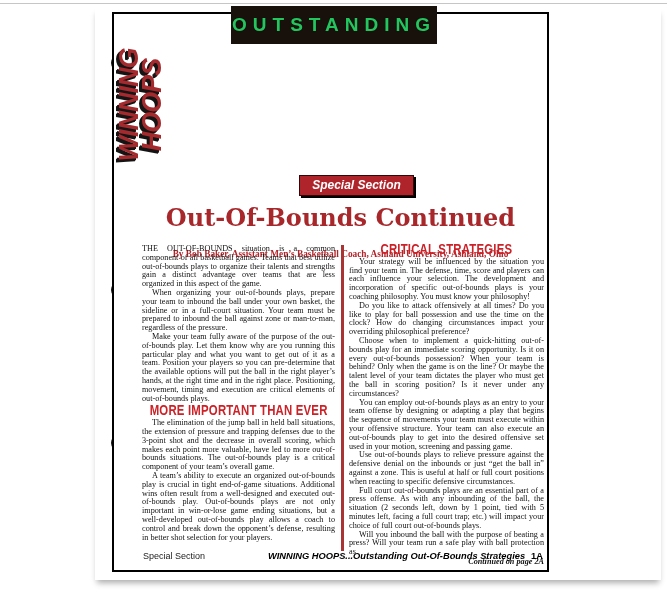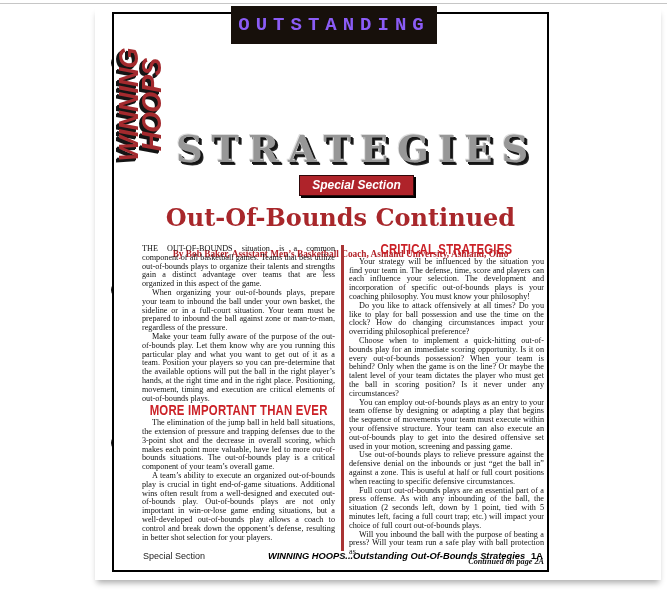--- a/index.html
+++ b/index.html
@@ -27,21 +27,21 @@
   
   .masthead{position:absolute;left:-2px;top:16px;width:58px;height:150px;}
   .masthead-text{position:absolute;left:50%;top:50%;transform:translate(-50%,-50%) rotate(-90deg);
     font-family:"Liberation Sans",sans-serif;font-style:italic;font-weight:bold;
     font-size:27px;line-height:0.86;letter-spacing:-1px;color:var(--brand-red);
     text-shadow:-2px -2px 0 #151515,-3px -3px 0 #151515;white-space:nowrap;text-align:center;}
 
   
   .banner{position:absolute;left:117px;top:-8px;width:206px;height:38px;background:var(--banner-bg);
     text-align:center;line-height:38px;}
-  .banner span{font-family:Liberation Mono, monospace;font-weight:bold;color:#8b5cf6;
+  .banner span{font-family:Liberation Sans, sans-serif;font-weight:bold;color:#22c55e;
     font-size:19px;letter-spacing:6px;}
 
   
   .big-title{position:absolute;left:50px;right:0;top:32px;text-align:center;height:84px;}
   .big-title span{display:inline-block;transform:scale(0.78,1.04);transform-origin:center top;
     font-family:"Liberation Sans",sans-serif;font-weight:bold;font-size:78px;line-height:1;
     letter-spacing:-3px;color:var(--brand-red);white-space:nowrap;}
 
   
   .subtitle{position:absolute;left:52px;right:0;top:117px;text-align:center;}
@@ -102,23 +102,20 @@
           <div>WINNING</div>
           <div>HOOPS</div>
         </div>
       </div>
 
       <div class="banner">
         <span>OUTSTANDING</span>
       </div>
 
 
-      <div class="subtitle">
-        <span>STRATEGIES</span>
-      </div>
 
       <div class="badge-row">
         <span class="badge">Special Section</span>
       </div>
 
       <div class="article-title">Out-Of-Bounds Continued</div>
       <div class="byline">By Bob Baker, Assistant Men’s Basketball Coach, Ashland University, Ashland, Ohio</div>
 
       <div class="columns">
         <div class="col left">

